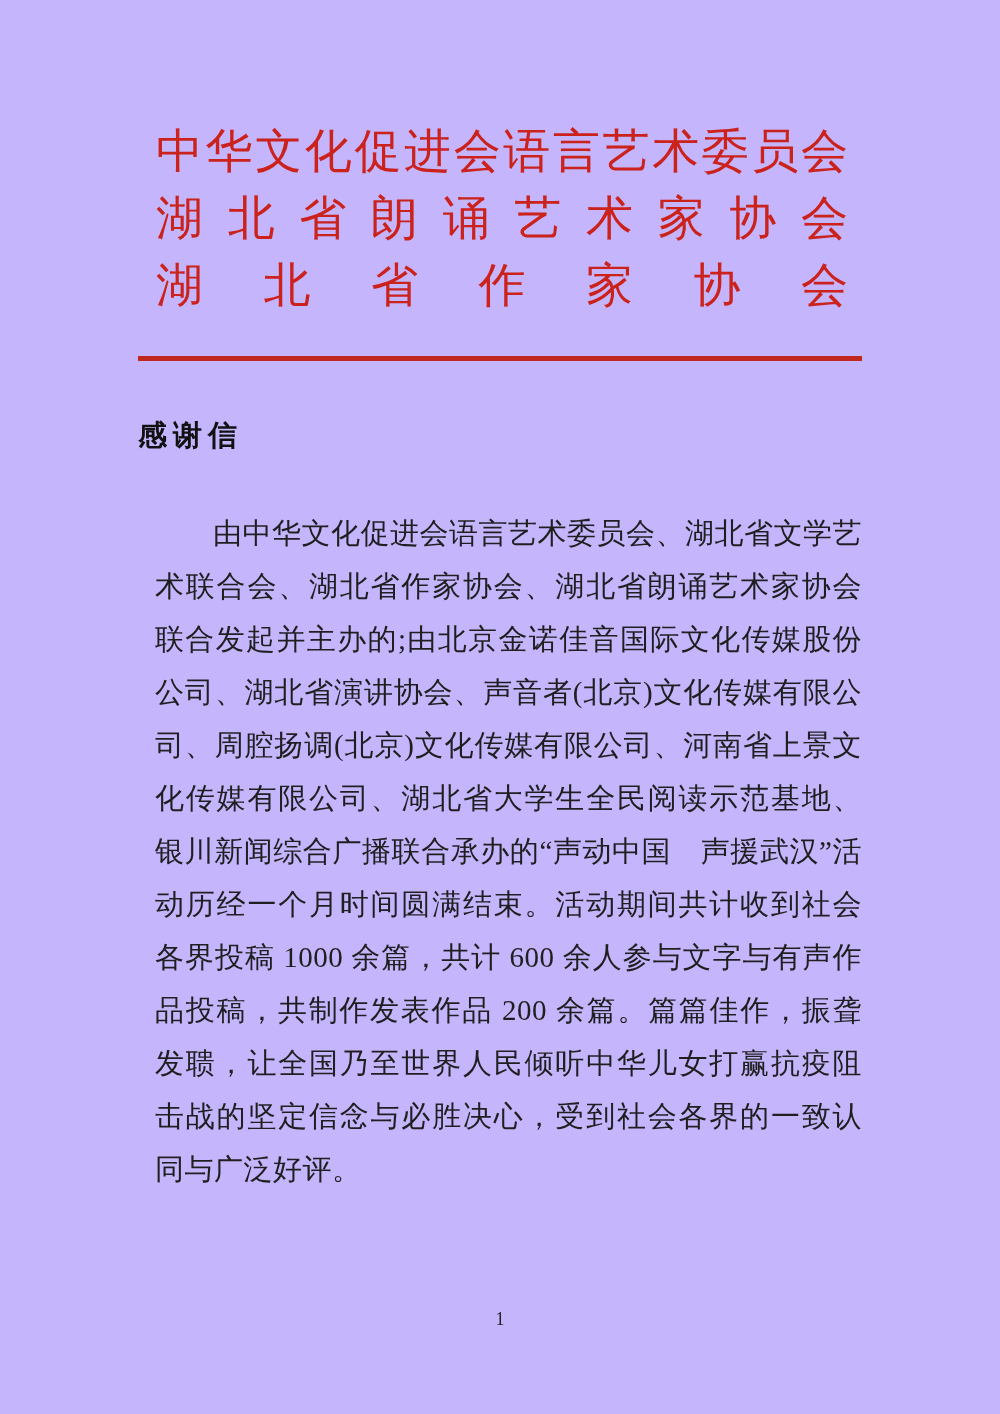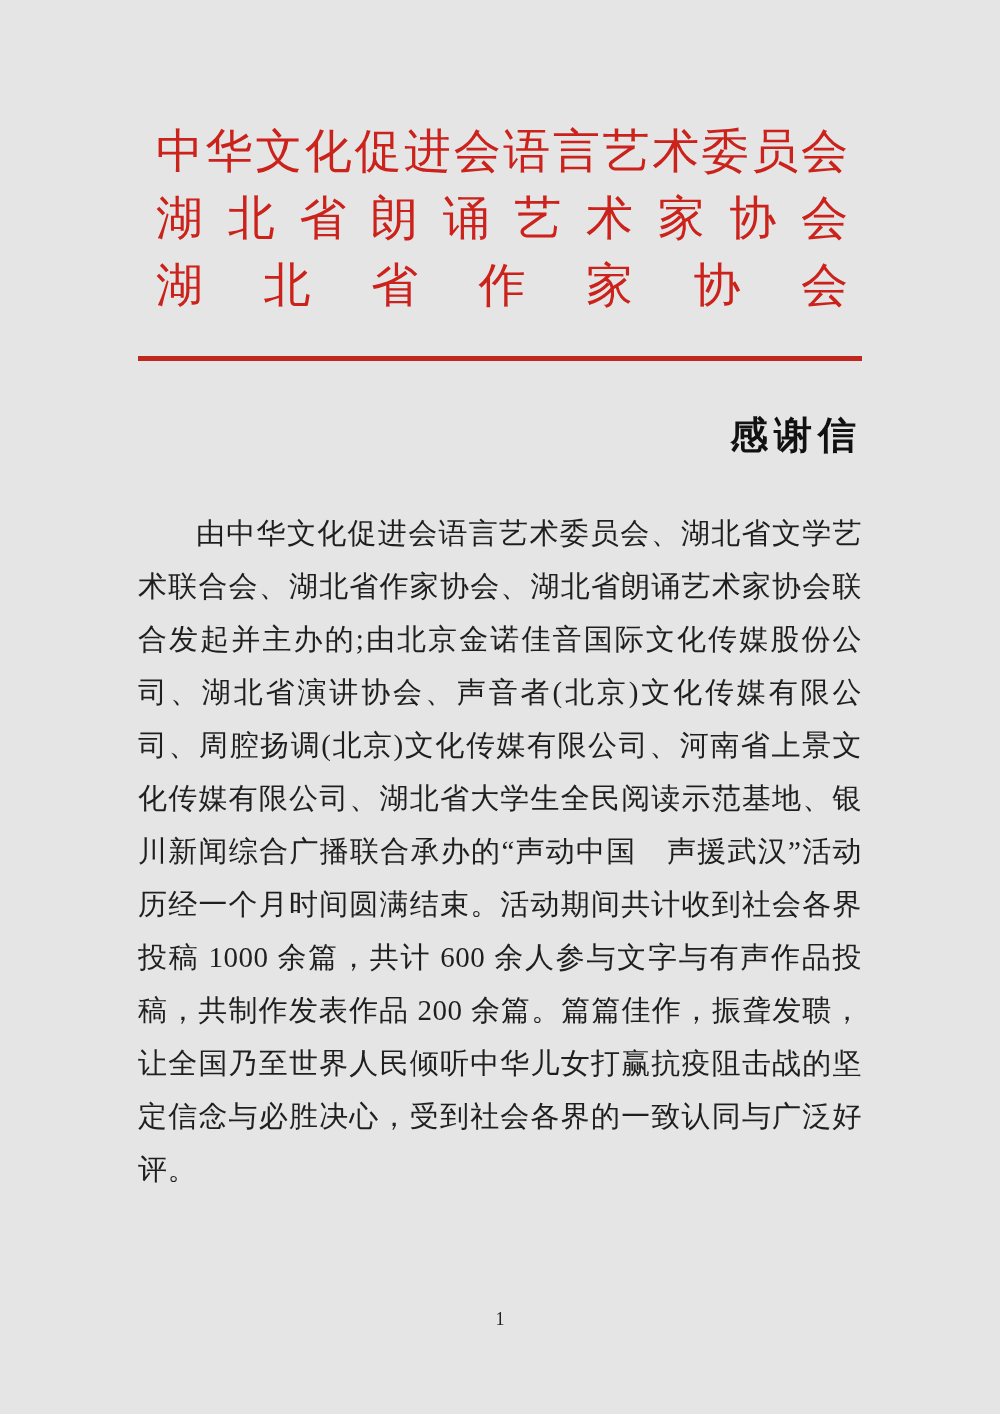--- a/index.html
+++ b/index.html
@@ -1,20 +1,20 @@
 <!DOCTYPE html>
 <html><head>
 <meta charset="utf-8">
 <style>
   html, body { margin: 0; padding: 0; background: #ffffff; }
   .page {
     position: relative;
     width: 1000px;
     height: 1414px;
-    background: #e5e5e5;
+    background: #c4b5fd;
     overflow: hidden;
     font-family: "Liberation Serif", "DejaVu Serif", serif;
   }
   .content {
     width: 724px;
     margin: 0 auto;
     padding-top: 118px;
   }
   .letterhead { padding: 0 14px 0 18px; }
   .lh-line {
@@ -28,30 +28,30 @@
     font-family: "Liberation Serif", "DejaVu Serif", serif;
   }
   .red-rule {
     height: 5px;
     margin-top: 37px;
     background: #c0271f;
     border: none;
   }
   .doc-title {
     margin: 54px 0 0 0;
-    text-align: right;
-    font-size: 38px;
+    text-align: left;
+    font-size: 29px;
     line-height: 40px;
     font-weight: 700;
     letter-spacing: 6px;
     color: #111111;
     font-family: "Liberation Sans", "DejaVu Sans", sans-serif;
   }
   .body-text {
-    margin: 52px 0 0 0;
+    margin: 52px 0 0 17px;
     font-size: 29px;
     line-height: 53px;
     color: #1f1f1f;
     text-align: justify;
     text-indent: 2em;
     letter-spacing: 0.5px;
     font-family: "Liberation Serif", "DejaVu Serif", serif;
   }
   .page-number {
     position: absolute;

